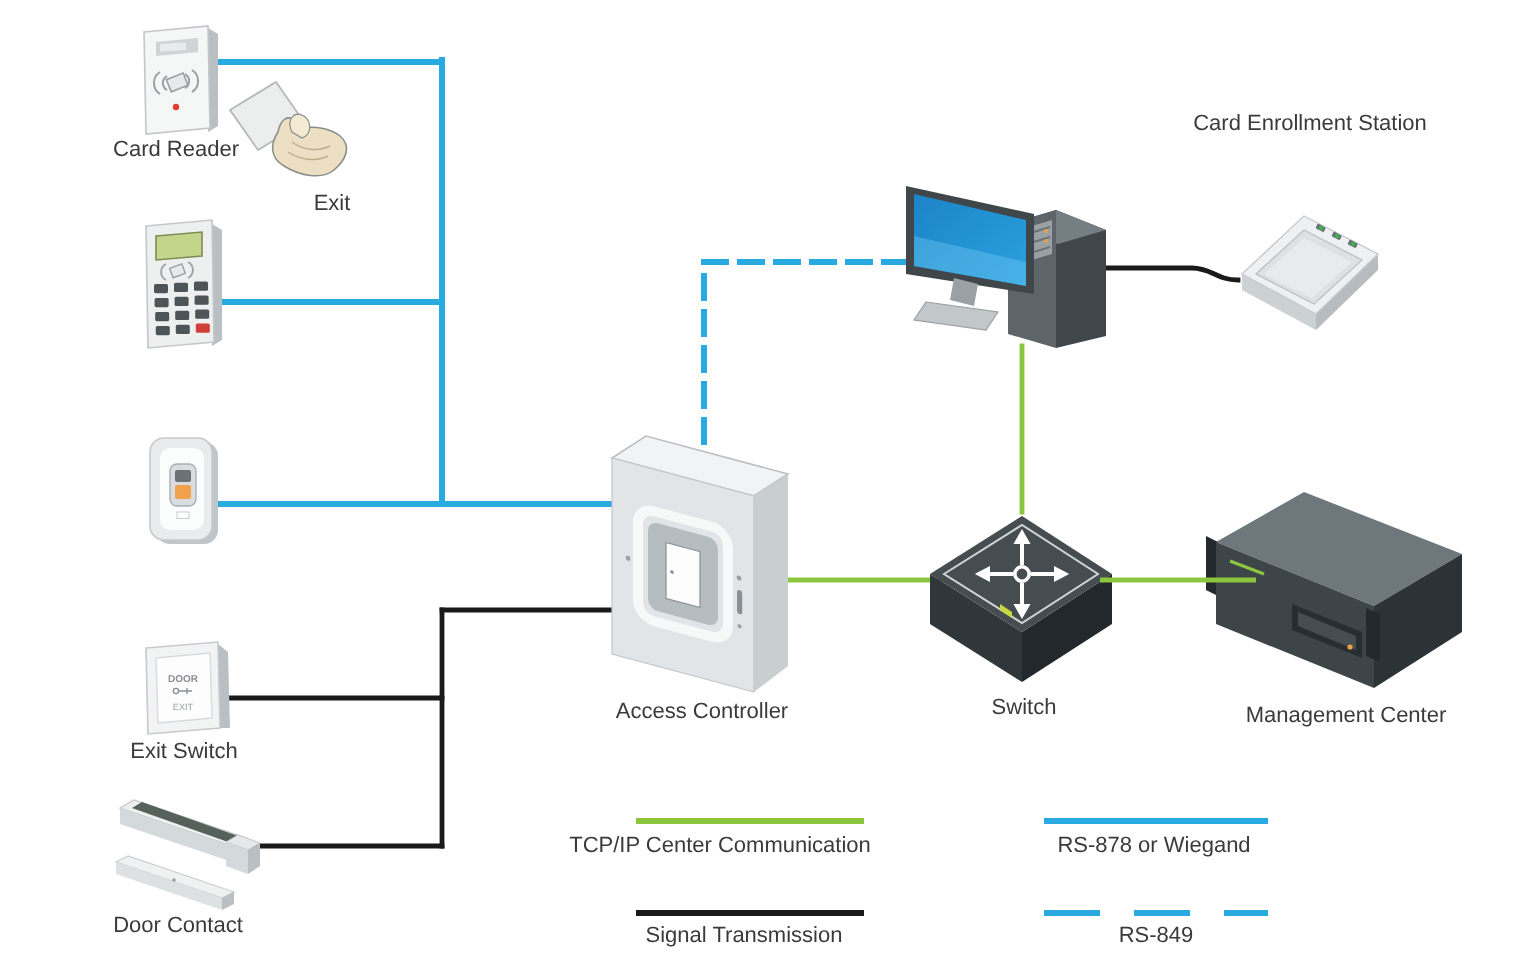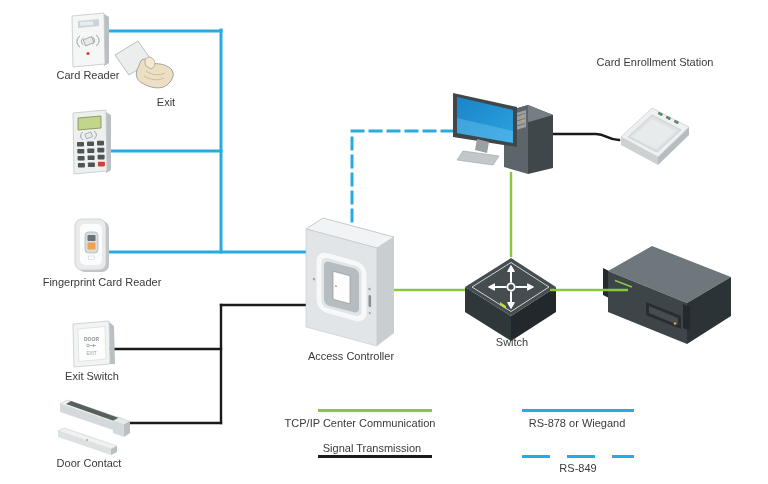--- a/index.html
+++ b/index.html
@@ -206,34 +206,34 @@
       <polygon points="646,302 681,316 681,329 646,315" fill="#272d30"></polygon>
       <polygon points="649,306 678,318 678,325 649,313" fill="#454d51"></polygon>
       <circle cx="675" cy="323.5" r="1.3" fill="#e8a33d"></circle>
     </g>
 
     <path d="M550,290 H628" stroke="#8CC63F" stroke-width="2.4" fill="none"></path>
   </svg>
 
   <div class="lbl" style="left:88px;top:69px">Card Reader</div>
   <div class="lbl" style="left:166px;top:96px">Exit</div>
-  <div class="lbl" style="left:102px;top:276px">Fingerprint Card Reader</div>
   <div class="lbl" style="left:92px;top:370px">Exit Switch</div>
   <div class="lbl" style="left:89px;top:457px">Door Contact</div>
   <div class="lbl" style="left:351px;top:350px">Access Controller</div>
   <div class="lbl" style="left:655px;top:56px">Card Enrollment Station</div>
-  <div class="lbl" style="left:512px;top:336px">Switch</div>
+  <div class="lbl" style="left:512px;top:348px">Switch</div>
+  <div class="lbl" style="left:673px;top:352px">Management Center</div>
 
   <div>
     <div class="legend-line line-green" style="left:318px;top:409px;width:114px"></div>
     <div class="lbl" style="left:360px;top:417px">TCP/IP Center Communication</div>
 
     <div class="legend-line line-blue" style="left:522px;top:409px;width:112px"></div>
     <div class="lbl" style="left:577px;top:417px">RS-878 or Wiegand</div>
 
     <div class="legend-line line-black" style="left:318px;top:455px;width:114px"></div>
-    <div class="lbl" style="left:372px;top:442px">Signal Transmission</div>
+    <div class="lbl" style="left:372px;top:462px">Signal Transmission</div>
 
     <div class="legend-line line-blue-dashed" style="left:522px;top:455px;width:112px"></div>
     <div class="lbl" style="left:578px;top:462px">RS-849</div>
   </div>
 
 </div>
 
 </body></html>

